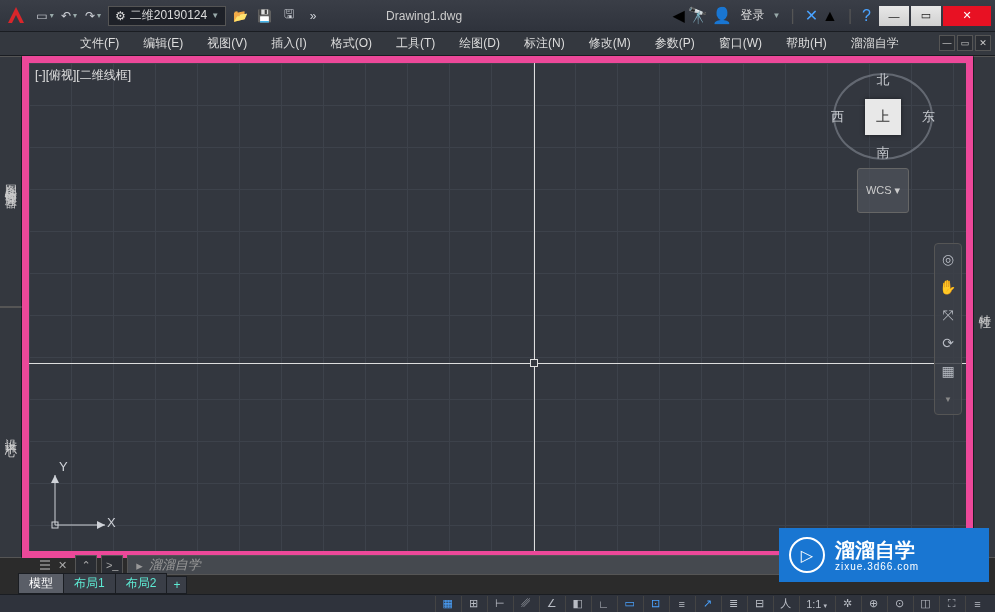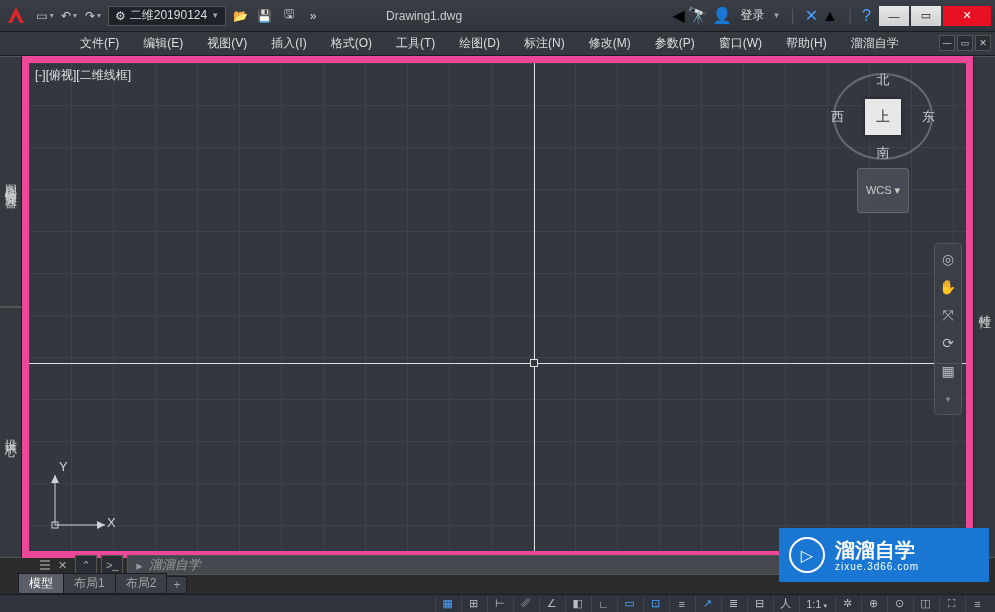--- a/index.html
+++ b/index.html
@@ -69,21 +69,21 @@
 
 .cmdline-row { position: absolute; left: 40px; right: 22px; bottom: 36px; height: 22px; display: flex; align-items: center; gap: 4px; }
 .cmdline-row .cmd-handle { width: 10px; display:flex; flex-direction:column; gap:2px; }
 .cmdline-row .cmd-handle span { height:2px; background:#777; }
 .cmdline-row .cmd-x { color:#aaa; font-size:11px; padding:0 4px; }
 .cmdline-row .cmd-icon { width: 22px; height: 20px; background: #2a2d33; border:1px solid #555; color: #aaa; font-size: 11px; display:flex; align-items:center; justify-content:center; }
 .cmdline { flex: 1; height: 20px; background: #45494f; border: 1px solid #555; color: #999; font-size: 13px; font-style: italic; padding: 0 8px; display: flex; align-items: center; }
 
 
 .layout-tabs { position: absolute; left: 18px; bottom: 18px; height: 18px; display: flex; align-items: flex-end; z-index: 7; }
-.layout-tabs .lt { padding: 1px 10px; font-size: 12px; color: #a3a3a3; background: #3a3e47; border: 1px solid #1a1d22; margin-right: -1px; }
+.layout-tabs .lt { padding: 1px 10px; font-size: 12px; color: #5eead4; background: #3a3e47; border: 1px solid #1a1d22; margin-right: -1px; }
 .layout-tabs .lt.active { background: #5a5e67; color: #fff; }
 .layout-tabs .lt.add { padding: 1px 6px; }
 
 
 .statusbar { position: absolute; bottom: 0; left: 0; right: 0; height: 18px; background: #2f333c; border-top: 1px solid #1a1d22; display: flex; align-items: center; justify-content: flex-end; padding: 0 6px; gap: 2px; }
 .statusbar .sb { width: 24px; height: 16px; color: #b8bcc4; display: flex; align-items: center; justify-content: center; font-size: 11px; border-left:1px solid #444; }
 .statusbar .sb.blue { color: #4aa3ff; }
 .statusbar .sb.txt { width: auto; padding: 0 6px; font-size: 11px; }
 .statusbar .sb .dd-ar::after { content:"▾"; font-size:7px; margin-left:2px; }
 

